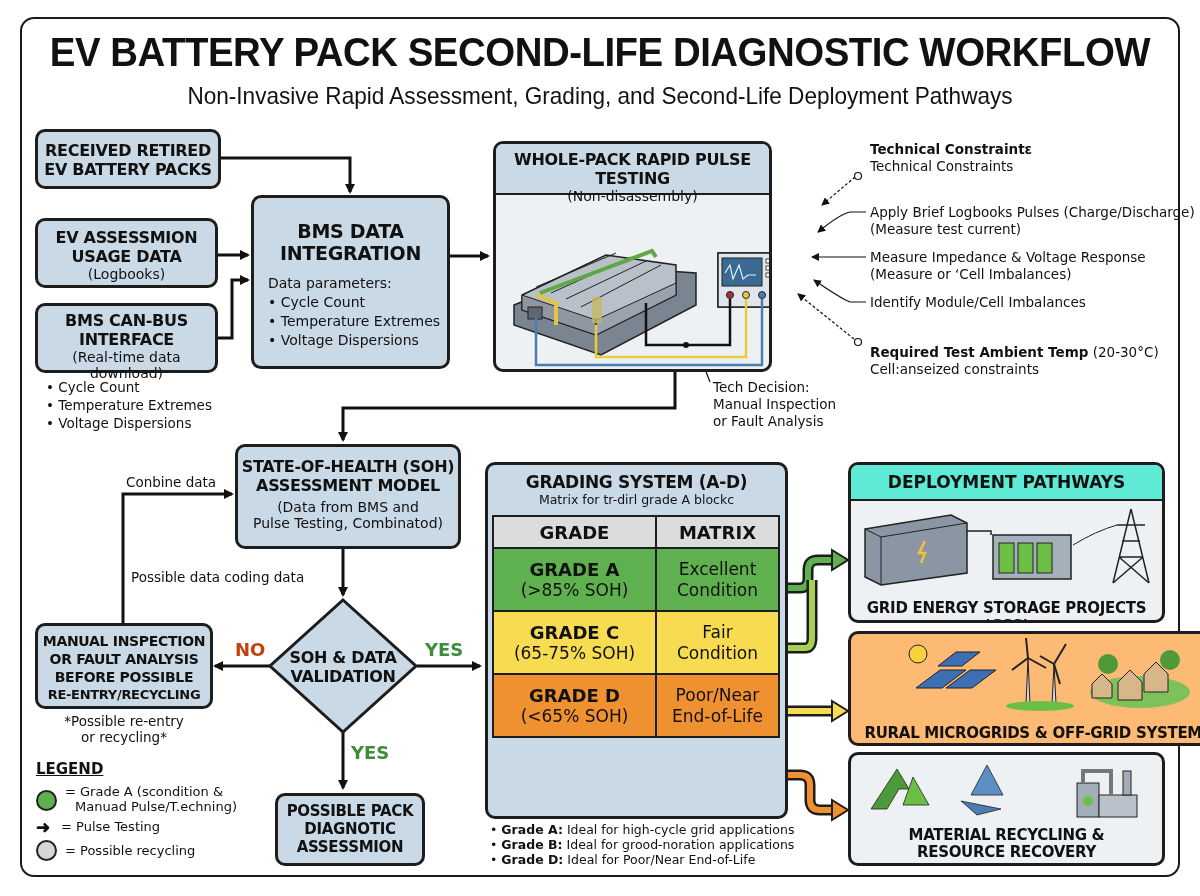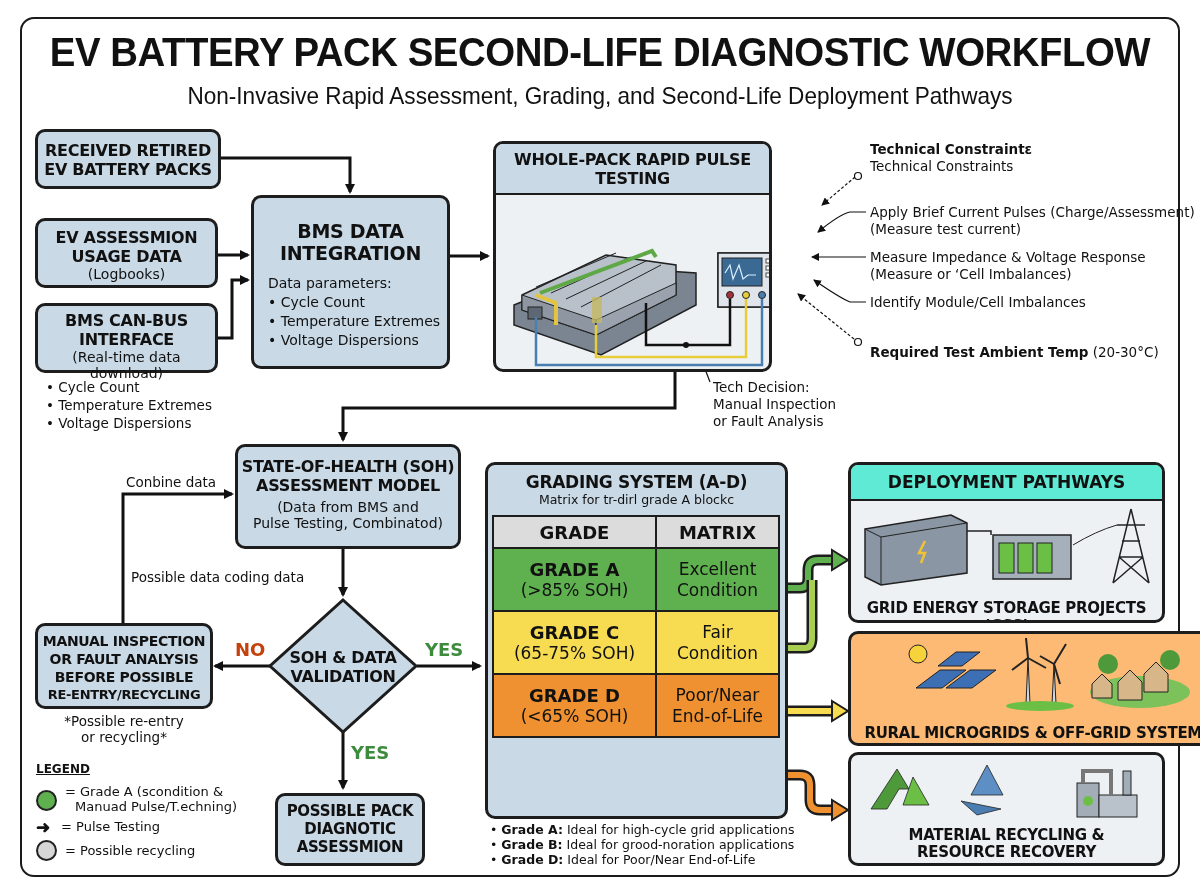--- a/index.html
+++ b/index.html
@@ -114,20 +114,21 @@
   <ul class="bul bs" style="margin-left:14px; line-height:19px;">
     <li>Cycle Count</li>
     <li>Temperature Extremes</li>
     <li>Voltage Dispersions</li>
   </ul>
 </div>
 
 <div class="box" style="left:493px; top:141px; width:279px; height:231px; background:#eef1f4; overflow:hidden;">
   <div style="background:#c9d9e6; border-bottom:2.5px solid #1d1d1d; height:51px; padding-top:6px; box-sizing:border-box;">
     <div class="bt" style="font-size:16px;">WHOLE-PACK RAPID PULSE TESTING</div>
+    <div class="bs">(Non-disassembly)</div>
   </div>
   <svg width="345" height="180">
     <g>
       <path d="M18,110 L112,72 L200,78 L200,110 L105,160 L18,130 z" fill="#7a8591" stroke="#222" stroke-width="1.5"></path>
       <path d="M26,100 L110,60 L180,70 L180,100 L100,140 L26,115 z" fill="#b8c0c9" stroke="#222" stroke-width="1.5"></path>
       <path d="M26,100 L100,125 L100,140 L26,115 z" fill="#8d96a1" stroke="#222" stroke-width="1"></path>
       <path d="M100,125 L180,88 L180,100 L100,140 z" fill="#9aa3ad" stroke="#222" stroke-width="1"></path>
       <path d="M40,92 L120,58" stroke="#222" stroke-width="1"></path>
       <path d="M55,98 L135,62" stroke="#222" stroke-width="1"></path>
       <path d="M70,104 L150,66" stroke="#222" stroke-width="1"></path>
@@ -158,32 +159,33 @@
     <path d="M40,122 L40,170 L266,170 L266,104" stroke="#4a7eb0" stroke-width="2.5" fill="none"></path>
     <circle cx="190" cy="150" r="3" fill="#111"></circle>
   </svg>
 </div>
 
 <div class="txt" style="left:870px; top:141px; line-height:17px; font-size:13.5px;">
   <div style="font-weight:700;">Technical Constraintε</div>
   <div>Technical Constraints</div>
 </div>
 <div class="txt" style="left:870px; top:204px; line-height:17px;">
-  <div>Apply Brief Current Pulses (Charge/Assessment)</div>
+  <div>Apply Brief Logbooks Pulses (Charge/Discharge)</div>
   <div>(Measure test current)</div>
 </div>
 <div class="txt" style="left:870px; top:249px; line-height:17px;">
   <div>Measure Impedance &amp; Voltage Response</div>
   <div>(Measure or ‘Cell Imbalances)</div>
 </div>
 <div class="txt" style="left:870px; top:293px;">
   <div>Identify Module/Cell Imbalances</div>
 </div>
 <div class="txt" style="left:870px; top:344px; line-height:17px;">
   <div><span style="font-weight:700;">Required Test Ambient Temp</span> <span>(20-30°C)</span></div>
+  <div>Cell:anseized constraints</div>
 </div>
 <div class="txt" style="left:713px; top:379px; line-height:17px;">
   <div>Tech Decision:</div>
   <div>Manual Inspection</div>
   <div>or Fault Analysis</div>
 </div>
 
 <div class="txt" style="left:126px; top:473px;">Conbine data</div>
 <div class="txt" style="left:131px; top:568px;">Possible data coding data</div>
 <div class="txt" style="left:235px; top:641px; color:#c2410c; font-weight:700; font-size:18px;">NO</div>
@@ -210,21 +212,21 @@
   <div class="bt" style="font-size:14px; line-height:18px;">OR FAULT ANALYSIS</div>
   <div class="bt" style="font-size:14px; line-height:18px;">BEFORE POSSIBLE</div>
   <div class="bt" style="font-size:13px; line-height:18px;">RE-ENTRY/RECYCLING</div>
 </div>
 <div class="txt" style="left:35px; top:713px; width:178px; text-align:center; line-height:16px;">
   <div>*Possible re-entry</div>
   <div>or recycling*</div>
 </div>
 
 <div style="position:absolute; left:36px; top:760px;">
-  <div class="txt" style="position:static; font-weight:700; font-size:12px; text-decoration:underline;">LEGEND</div>
+  <div class="txt" style="position:static; font-weight:700; font-size:15px; text-decoration:underline;">LEGEND</div>
   <div style="display:flex; align-items:flex-start; margin-top:6px;">
     <span style="display:inline-block; width:17px; height:17px; border-radius:50%; background:#5fb150; border:2px solid #222; margin-top:6px;"></span>
     <div class="txt" style="position:static; margin-left:8px; line-height:15px; font-size:13px;">
       <div>= Grade A (scondition &amp;</div>
       <div style="padding-left:10px;">Manuad Pulse/T.echning)</div>
     </div>
   </div>
   <div style="display:flex; align-items:center; margin-top:4px;">
     <span style="display:inline-block; width:21px; font-size:17px; line-height:17px; font-weight:700;">➜</span>
     <div class="txt" style="position:static; margin-left:4px; font-size:13px;">= Pulse Testing</div>

